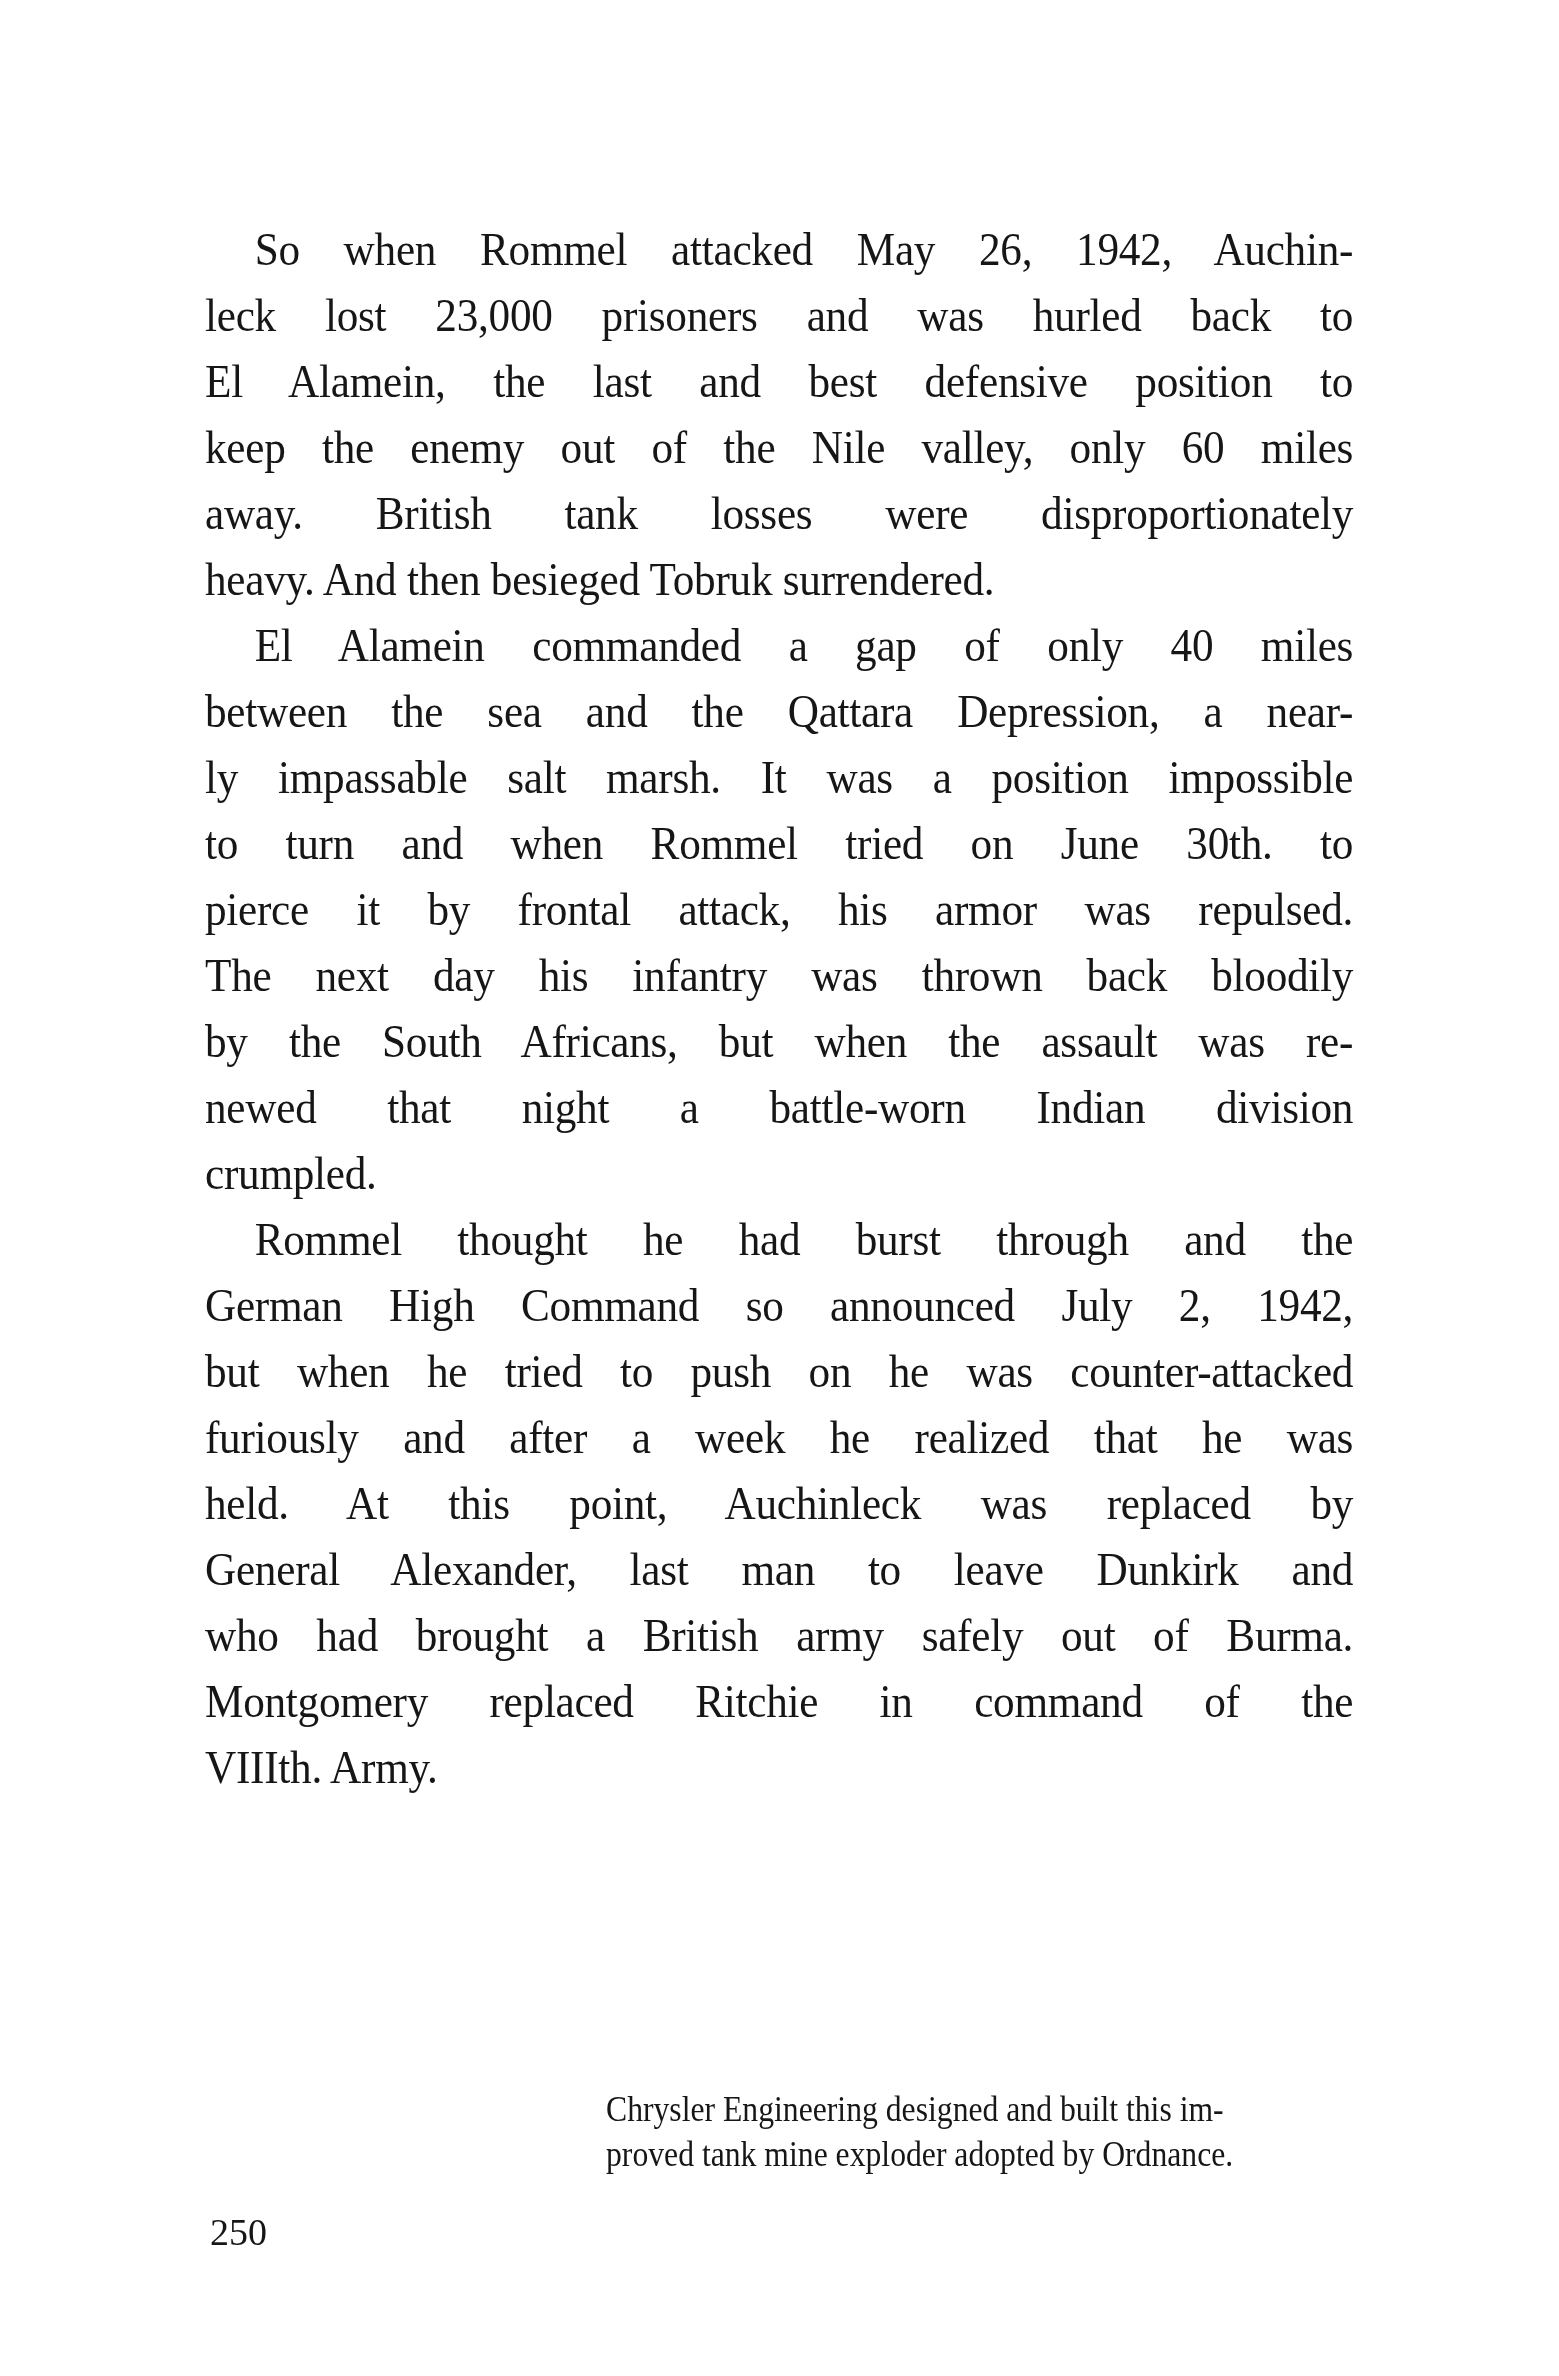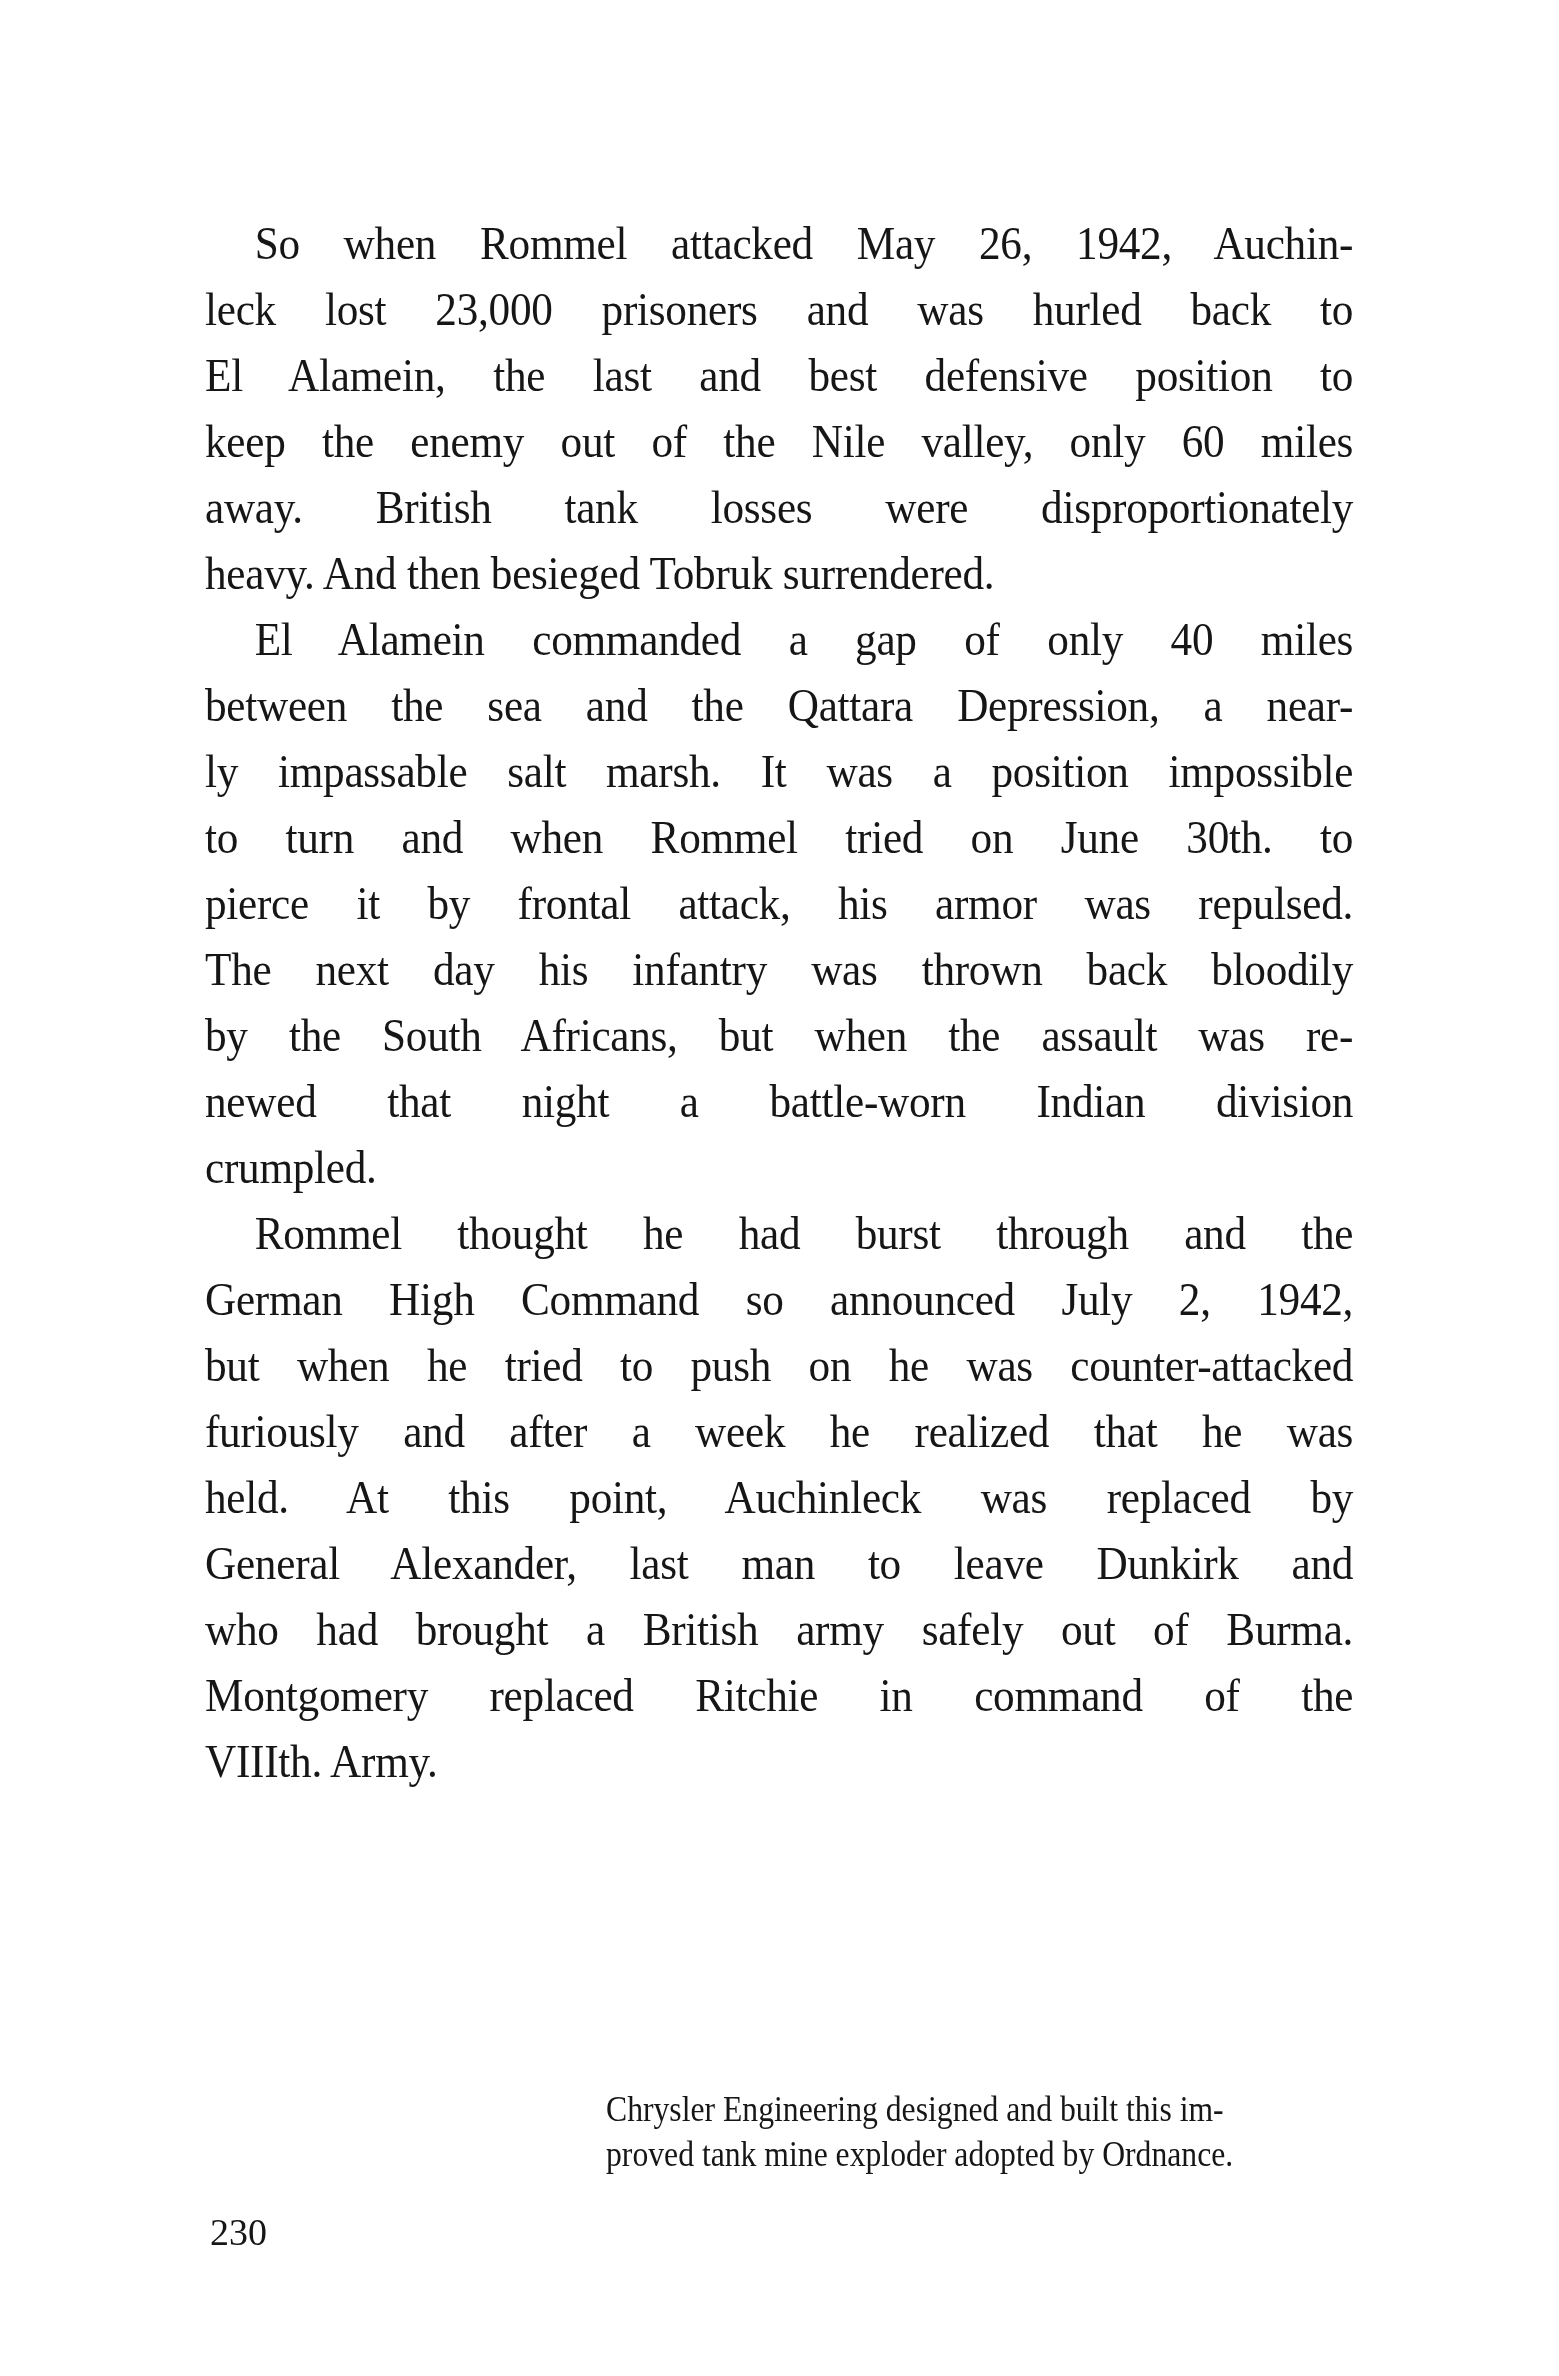--- a/index.html
+++ b/index.html
@@ -1,19 +1,19 @@
 <!DOCTYPE html>
 <html><head>
 <meta charset="utf-8">
 <style>
   html, body { margin: 0; padding: 0; background: #ffffff; }
   body { width: 1559px; height: 2376px; position: relative; overflow: hidden;
          font-family: "Liberation Serif", "DejaVu Serif", serif; color: #161616; }
   .page { position: absolute; left: 0; top: 0; width: 1559px; height: 2376px; }
-  .body-text { position: absolute; left: 205px; top: 210px; width: 1148px; }
+  .body-text { position: absolute; left: 205px; top: 216px; width: 1148px; }
   .line { display: block; height: 66px; line-height: 66px; font-size: 47px;
           text-align: justify; text-align-last: justify; white-space: nowrap;
           letter-spacing: -0.3px; transform: scaleX(0.92); transform-origin: left center; width: 1248px; }
   .line.indent { padding-left: 54px; width: 1194px; }
   .line.last { text-align-last: left; }
   .caption { position: absolute; left: 606px; top: 2087px; width: 851px;
              font-size: 36px; line-height: 45px; }
   .caption .cline { display: block; white-space: nowrap; transform: scaleX(0.88); transform-origin: left center; }
   .page-number { position: absolute; left: 210px; top: 2210px; font-size: 38px; }
 </style>
@@ -52,15 +52,15 @@
       <span class="line">Montgomery replaced Ritchie in command of the</span>
       <span class="line last">VIIIth. Army.</span>
     </div>
   </div>
 
   <div class="caption">
     <span class="cline">Chrysler Engineering designed and built this im-</span>
     <span class="cline">proved tank mine exploder adopted by Ordnance.</span>
   </div>
 
-  <div class="page-number">230</div>
+  <div class="page-number">250</div>
 </div>
 
 
 </body></html>

